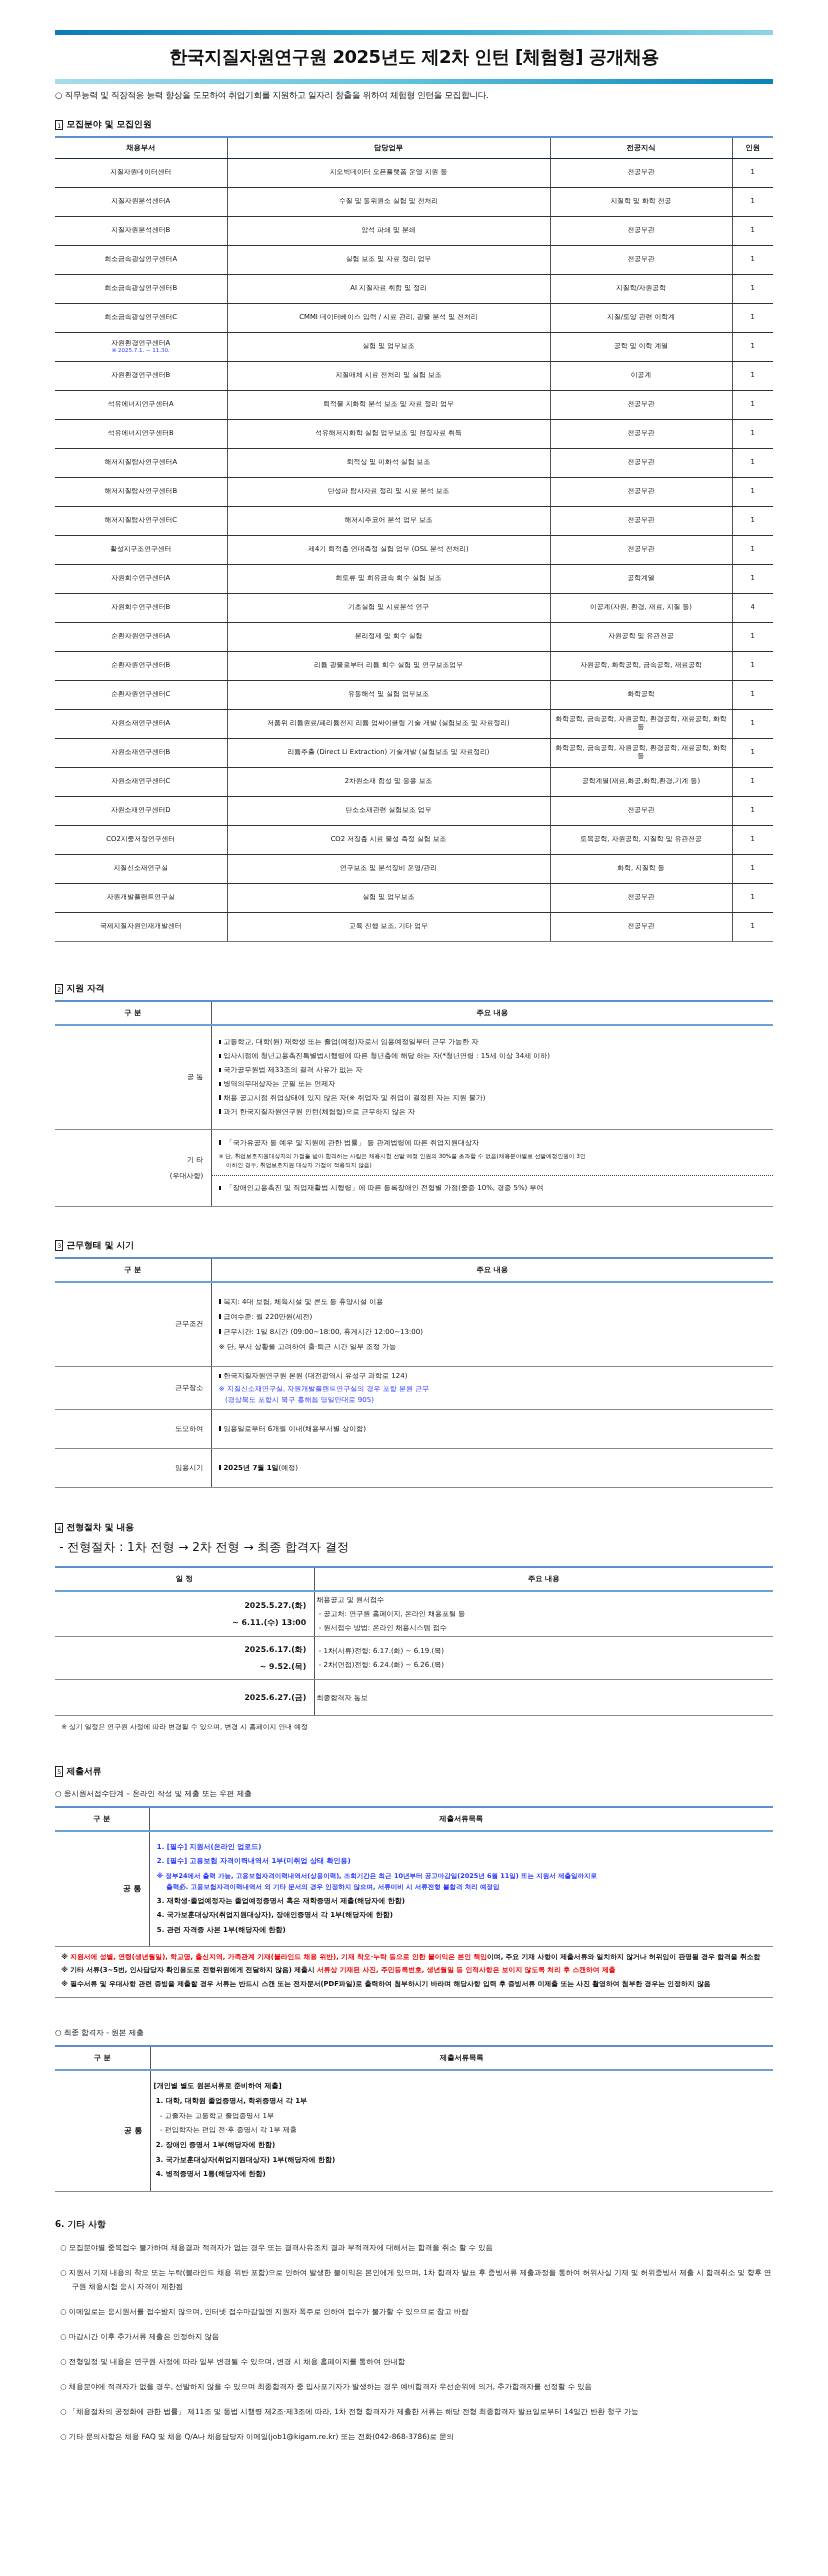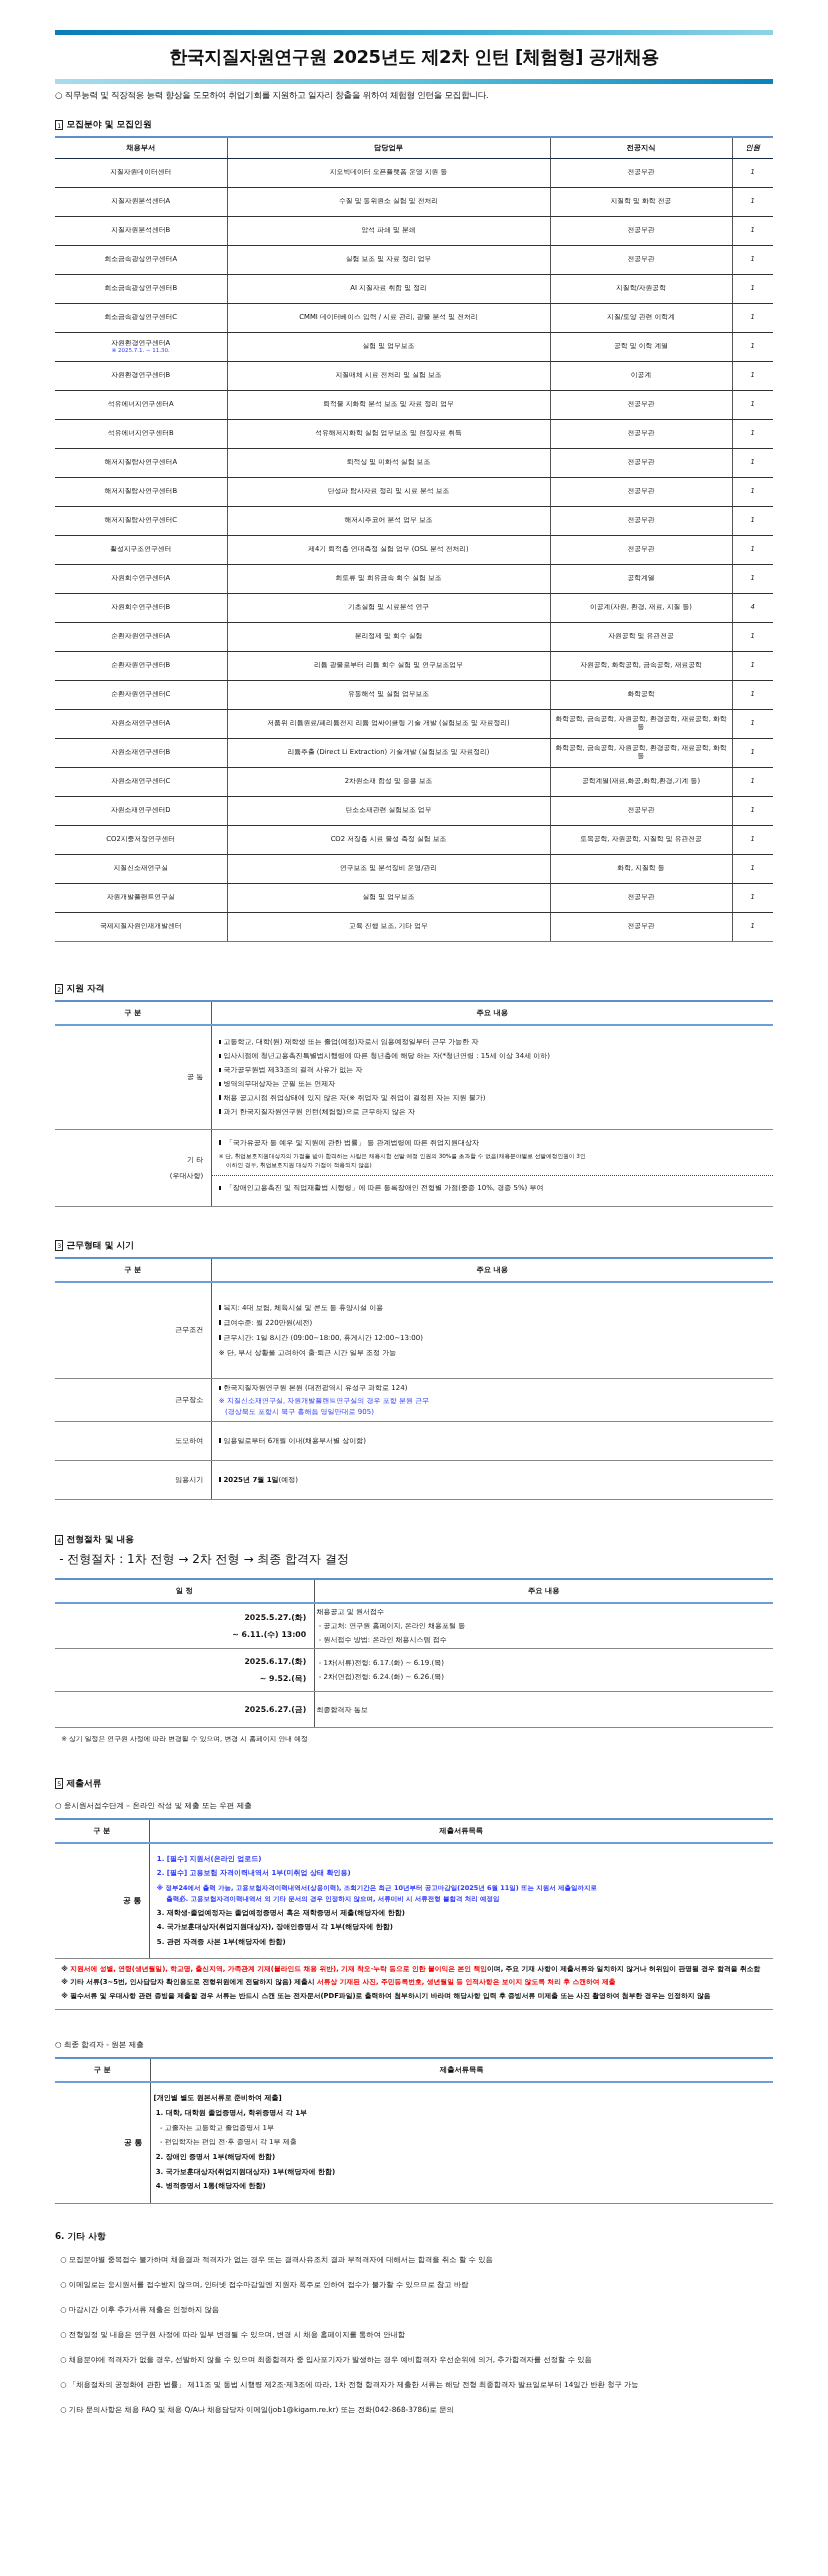--- a/index.html
+++ b/index.html
@@ -48,21 +48,21 @@
     text-align: center;
     font-weight: normal;
   }
   table { border-collapse: collapse; width: 100%; }
   .t-recruit { border-top: 2.1px solid #5e8fca; }
   .t-recruit th {
     font-size: 7.3px; font-weight: bold; height: 21px;
     border-bottom: 1.6px double #1a2a44;
     border-right: 0.5px solid #555;
   }
-  .t-recruit th:last-child, .t-recruit td:last-child { border-right: none; font-style: italic; }
+  .t-recruit th:last-child, .t-recruit td:last-child { border-right: none; }
   .t-recruit td {
     font-size: 6.8px; text-align: center; height: 29px;
     border-bottom: 1.6px solid #333;
     border-right: 0.5px solid #555;
     line-height: 1.15;
     padding: 1px 2.1px;
   }
   .t-recruit tr:last-child td { border-bottom: 1px solid #666; }
   .note-blue { color: #2d3bff; font-size: 5.5px; display: block; }
   .col-dept { width: 172px; }
@@ -345,21 +345,21 @@
   </div>
   <table class="t-info">
     <thead>
       <tr>
         <th style="width:156px">구 분</th>
         <th>주요 내용</th>
       </tr>
     </thead>
     <tbody>
       <tr>
-        <td class="label" style="height:97px">근무조건</td>
+        <td class="label" style="height:85px">근무조건</td>
         <td id="work-cond">
             <div class="bullet-line" style="margin:6.2px 0"><span class="sq"></span><span>복지: 4대 보험, 체육시설 및 콘도 등 휴양시설 이용</span></div>
             <div class="bullet-line" style="margin:6.2px 0"><span class="sq"></span><span>급여수준: 월 220만원(세전)</span></div>
             <div class="bullet-line" style="margin:6.2px 0"><span class="sq"></span><span>근무시간: 1일 8시간 (09:00~18:00, 휴게시간 12:00~13:00)</span></div>
             <div style="margin:6.2px 0">※ 단, 부서 상황을 고려하여 출·퇴근 시간 일부 조정 가능</div>
           </td>
       </tr>
       <tr>
         <td class="label" style="height:42px">근무장소</td>
         <td>
@@ -480,20 +480,21 @@
               <div class="item bold" style="padding-left:2.1px;white-space:pre">4. 병적증명서 1통(해당자에 한함)</div>
             </div>
         </td>
       </tr>
     </tbody>
   </table>
 
   <div class="section-title" style="margin-top:27px;font-size:8.8px">6. 기타 사항</div>
   <div class="misc" id="misc-list" style="margin-top:9.4px">
       <p>○ 모집분야별 중복접수 불가하며 채용결과 적격자가 없는 경우 또는 결격사유조치 결과 부적격자에 대해서는 합격을 취소 할 수 있음</p>
+      <p>○ 지원서 기재 내용의 착오 또는 누락(블라인드 채용 위반 포함)으로 인하여 발생한 불이익은 본인에게 있으며, 1차 합격자 발표 후 증빙서류 제출과정을 통하여 허위사실 기재 및 허위증빙서 제출 시 합격취소 및 향후 연구원 채용시험 응시 자격이 제한됨</p>
       <p>○ 이메일로는 응시원서를 접수받지 않으며, 인터넷 접수마감일엔 지원자 폭주로 인하여 접수가 불가할 수 있으므로 참고 바람</p>
       <p>○ 마감시간 이후 추가서류 제출은 인정하지 않음</p>
       <p>○ 전형일정 및 내용은 연구원 사정에 따라 일부 변경될 수 있으며, 변경 시 채용 홈페이지를 통하여 안내함</p>
       <p>○ 채용분야에 적격자가 없을 경우, 선발하지 않을 수 있으며 최종합격자 중 입사포기자가 발생하는 경우 예비합격자 우선순위에 의거, 추가합격자를 선정할 수 있음</p>
       <p>○ 「채용절차의 공정화에 관한 법률」 제11조 및 동법 시행령 제2조·제3조에 따라, 1차 전형 합격자가 제출한 서류는 해당 전형 최종합격자 발표일로부터 14일간 반환 청구 가능</p>
       <p>○ 기타 문의사항은 채용 FAQ 및 채용 Q/A나 채용담당자 이메일(job1@kigam.re.kr) 또는 전화(042-868-3786)로 문의</p>
     </div>
 
 </div>
 

